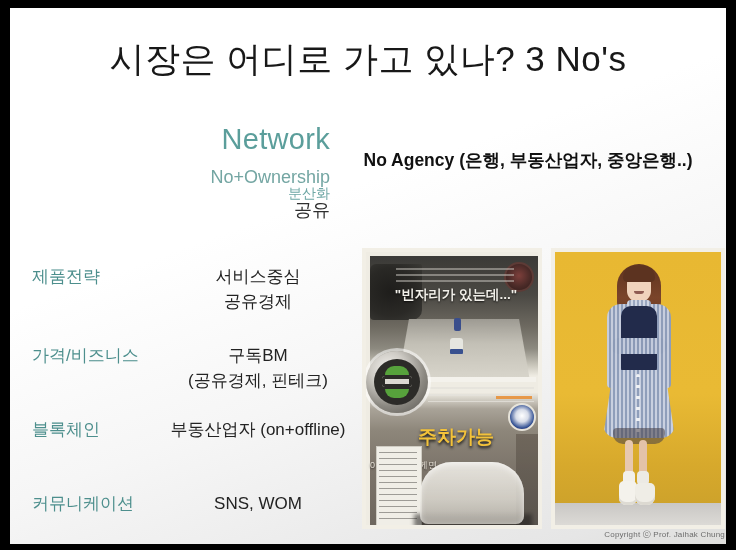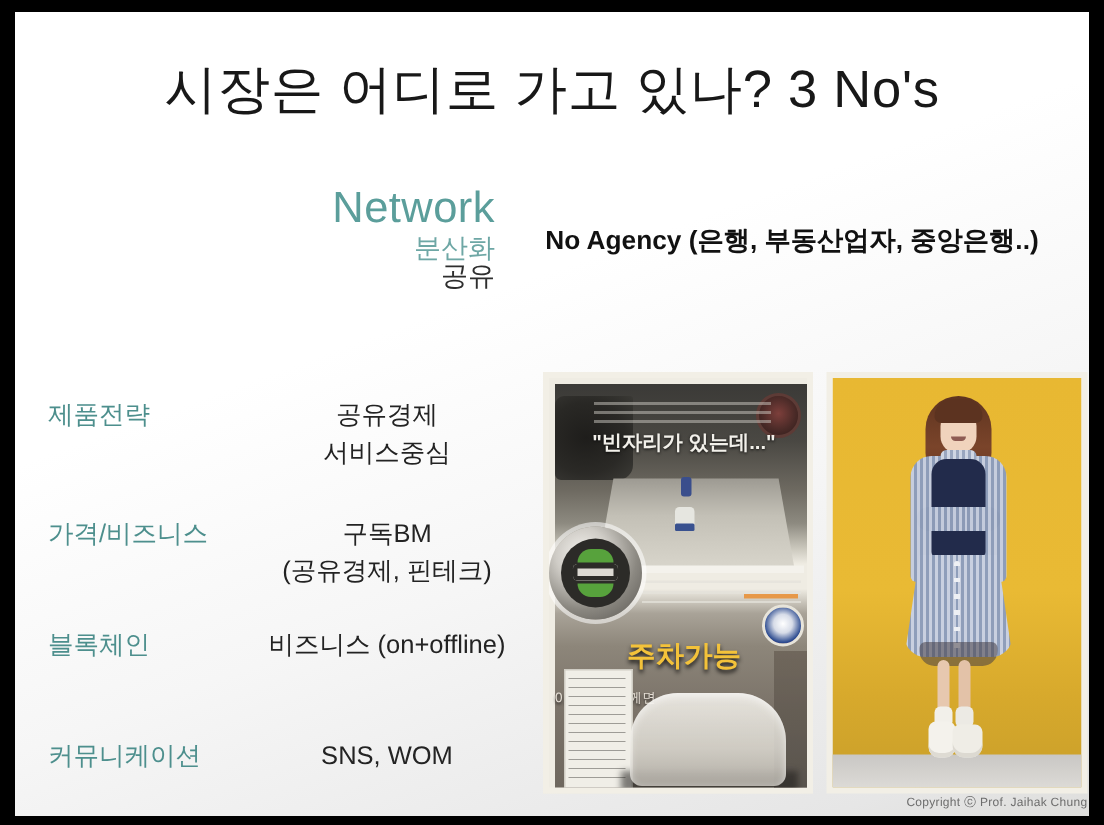--- a/index.html
+++ b/index.html
@@ -59,21 +59,21 @@
     line-height: 1.15;
     letter-spacing: 0.3px;
   }
   .network-sub1 {
     margin-top: 12px;
     font-size: 18px;
     color: #74a6a3;
     line-height: 1.0;
   }
   .network-sub2 {
-    font-size: 18px;
+    font-size: 14px;
     color: #6ea7a5;
     line-height: 1.05;
   }
   .network-sub3 {
     font-size: 18px;
     color: #2e2e2e;
     line-height: 1.05;
   }
 
   
@@ -340,46 +340,47 @@
 </head>
 <body>
 
 <div id="frame">
   <div id="slide">
 
     <div id="slide-title">시장은 어디로 가고 있나? 3 No's</div>
 
     <div class="network-block">
       <div class="network-title">Network</div>
+      <div class="network-sub1">No+Ownership</div>
       <div class="network-sub2">분산화</div>
       <div class="network-sub3">공유</div>
     </div>
 
     <div id="no-agency">No Agency (은행, 부동산업자, 중앙은행..)</div>
 
     <div class="strat-row" id="row-product">
       <div class="strat-label">제품전략</div>
       <div class="strat-values">
+        <div>서비스중심</div>
         <div>공유경제</div>
-        <div>서비스중심</div>
       </div>
     </div>
 
     <div class="strat-row" id="row-price">
       <div class="strat-label">가격/비즈니스</div>
       <div class="strat-values">
         <div>구독BM</div>
         <div>(공유경제, 핀테크)</div>
       </div>
     </div>
 
     <div class="strat-row" id="row-channel">
       <div class="strat-label">블록체인</div>
       <div class="strat-values">
-        <div>비즈니스 (on+offline)</div>
+        <div>부동산업자 (on+offline)</div>
       </div>
     </div>
 
     <div class="strat-row" id="row-comm">
       <div class="strat-label">커뮤니케이션</div>
       <div class="strat-values">
         <div>SNS, WOM</div>
       </div>
     </div>
 

